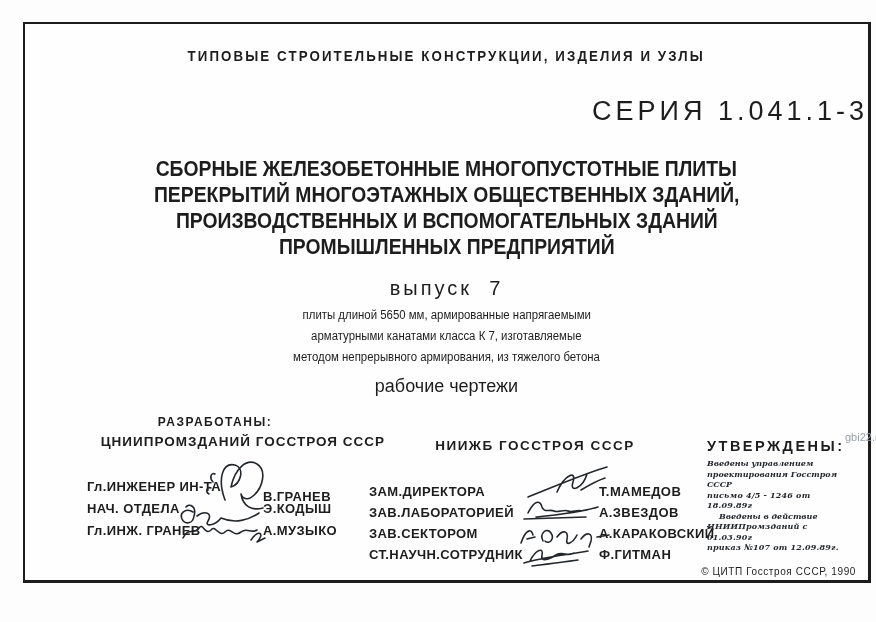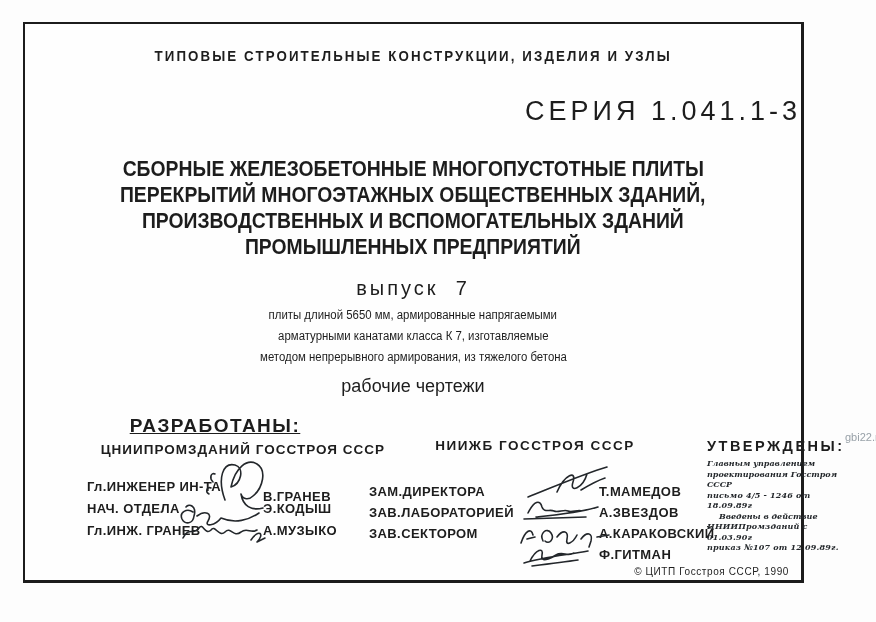--- a/index.html
+++ b/index.html
@@ -3,37 +3,37 @@
 <meta charset="utf-8">
 <style>
   html,body{margin:0;padding:0;}
   body{
     width:876px;height:622px;position:relative;overflow:hidden;
     background:#fdfdfd;color:#1d1d1d;
     font-family:"Liberation Sans",sans-serif;
     -webkit-font-smoothing:antialiased;
   }
   .frame{
-    position:absolute;left:23px;top:22px;width:781px;height:561px;
+    position:absolute;left:23px;top:22px;width:848px;height:561px;
     border:solid #1c1c1c;border-width:2px 3px 3px 2px;
     box-sizing:border-box;background:#fefefe;
   }
   .center{width:100%;text-align:center;position:absolute;left:0;}
   .condensed{display:inline-block;transform:scaleX(0.88);transform-origin:center;}
   .condensed2{display:inline-block;transform:scaleX(0.95);transform-origin:center;}
 
   .doc-header{top:24px;font-size:14px;letter-spacing:2.2px;font-weight:bold;}
   .doc-series{top:72px;font-size:27px;letter-spacing:4px;text-align:right;}
   .doc-title{top:132px;font-size:22px;font-weight:bold;line-height:26px;}
   .doc-issue{top:253px;font-size:20px;letter-spacing:3px;white-space:pre;}
   .doc-desc{top:281px;font-size:12px;line-height:21px;}
   .doc-type{top:352px;font-size:18px;}
 
   .dev-block{position:absolute;left:20px;top:391px;width:340px;text-align:center;}
-  .dev-heading{font-size:19px;letter-spacing:1.5px;font-weight:bold;text-decoration:underline;}
+  .dev-heading{font-size:12px;letter-spacing:1.5px;font-weight:bold;}
   .dev-org{font-size:13.5px;letter-spacing:1px;margin-top:5px;font-weight:bold;text-align:right;}
 
   .role,.name{position:absolute;font-size:13px;letter-spacing:0.4px;font-weight:bold;white-space:nowrap;}
   .dev-role{left:30px;padding-left:32px;}
   .dev-name{left:238px;}
   .inst-role{left:344px;}
   .inst-name{left:574px;}
 
   .inst-org{position:absolute;left:390px;top:414px;width:240px;text-align:center;
     font-size:13.5px;letter-spacing:1.5px;font-weight:bold;}
@@ -99,20 +99,21 @@
     <path d="M40,26 C36,22 38,16 42,18 M36,38 C32,36 34,30 38,32"></path>
     <path d="M20,56 C14,52 6,56 9,63 C12,69 20,68 21,60 C24,50 16,47 13,51 M24,60 C32,54 40,57 35,65 C31,71 42,70 48,62 M48,62 C62,68 76,64 86,57"></path>
     <path d="M10,82 C16,70 20,80 26,72 C30,66 32,80 38,74 C42,68 46,82 52,76 C58,70 60,82 68,76 C74,71 78,78 84,74 M78,84 C86,72 92,78 84,86 L92,82"></path>
   </svg>
 
   <div class="inst-org">НИИЖБ ГОССТРОЯ СССР</div>
 
   <span class="role inst-role" style="top:460px">ЗАМ.ДИРЕКТОРА</span>
   <span class="role inst-role" style="top:481px">ЗАВ.ЛАБОРАТОРИЕЙ</span>
   <span class="role inst-role" style="top:502px">ЗАВ.СЕКТОРОМ</span>
+  <span class="role inst-role" style="top:523px">СТ.НАУЧН.СОТРУДНИК</span>
   <span class="name inst-name" style="top:460px">Т.МАМЕДОВ</span>
   <span class="name inst-name" style="top:481px">А.ЗВЕЗДОВ</span>
   <span class="name inst-name" style="top:502px">А.КАРАКОВСКИЙ</span>
   <span class="name inst-name" style="top:523px">Ф.ГИТМАН</span>
 
   <svg class="sig" style="left:500px;top:440px" width="85" height="36" viewBox="0 0 85 36">
     <path d="M3,33 C26,24 58,10 82,3 M32,28 C40,10 52,6 48,18 C44,30 58,24 62,10 M56,26 C66,20 74,16 80,14"></path>
   </svg>
   <svg class="sig" style="left:495px;top:472px" width="82" height="25" viewBox="0 0 82 25">
     <path d="M8,17 C14,5 20,3 22,11 C24,17 30,13 34,15 C38,17 44,13 48,15 C52,17 58,13 62,15 M16,21 C36,19 58,17 78,11 M4,23 L66,21"></path>
@@ -120,21 +121,21 @@
   <svg class="sig" style="left:490px;top:497px" width="95" height="28" viewBox="0 0 95 28">
     <path d="M6,22 C10,10 16,6 18,14 M12,18 L20,16 M28,20 C24,12 32,6 36,12 C40,18 34,24 30,20 M42,16 C48,8 54,10 52,18 C50,26 58,22 62,14 M66,18 C72,10 78,12 76,20 L74,26 M82,16 L94,14"></path>
   </svg>
   <svg class="sig" style="left:495px;top:519px" width="72" height="26" viewBox="0 0 72 26">
     <path d="M10,18 C16,6 24,4 22,12 C20,20 30,16 36,12 C42,8 48,14 54,10 M4,20 C22,14 46,12 68,8 M12,23 C28,21 44,19 58,17"></path>
   </svg>
 
   <div class="approved">
     <div class="approved-heading">УТВЕРЖДЕНЫ:</div>
     <div class="approved-notes">
-      <div>Главным управлением</div>
+      <div>Введены управлением</div>
       <div>проектирования Госстроя СССР</div>
       <div>письмо 4/5 - 1246 от 18.09.89г</div>
       <div>Введены в действие</div>
       <div>ЦНИИПромзданий с 01.03.90г</div>
       <div>приказ №107 от 12.09.89г.</div>
     </div>
   </div>
 
   <div class="copyright">© ЦИТП Госстроя СССР, 1990</div>
 </div>

